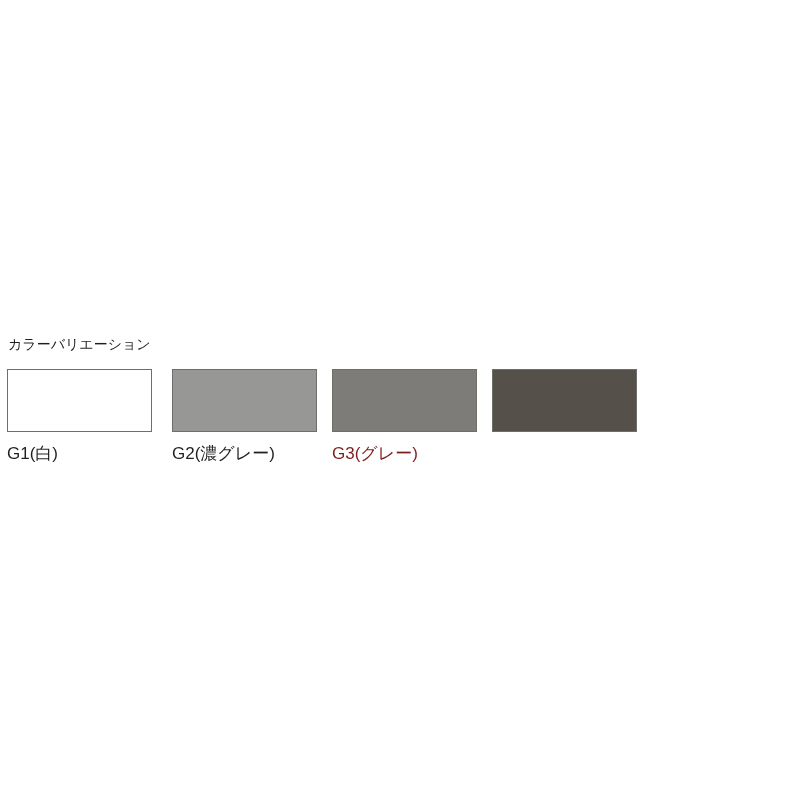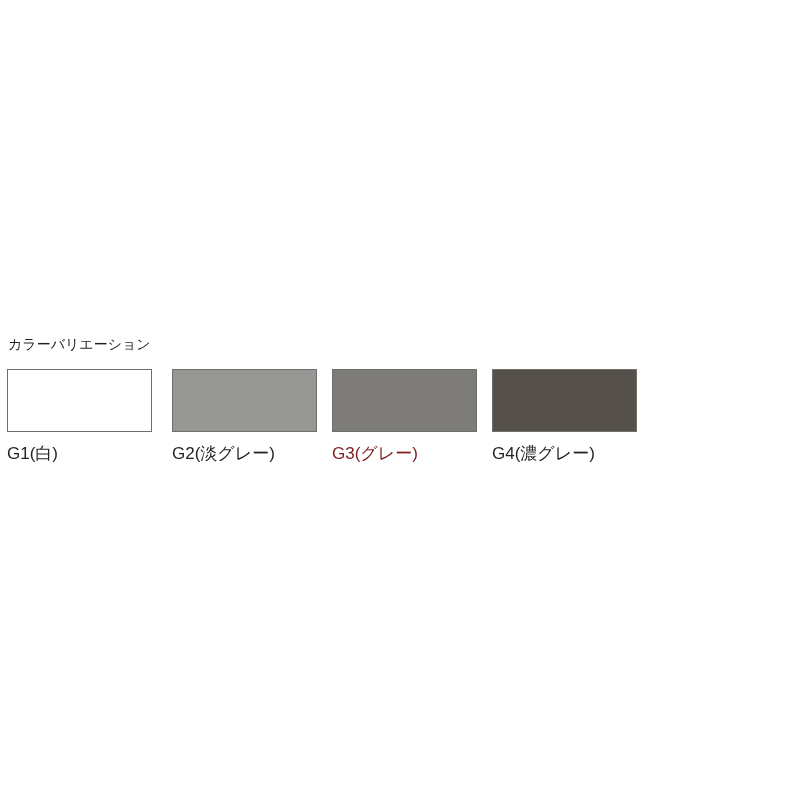--- a/index.html
+++ b/index.html
@@ -73,28 +73,27 @@
 
   <div class="swatch-strip">
 
     <div class="swatch-cell" data-index="0">
       <div class="swatch-chip" style="background-color: rgb(255, 255, 255); border-color: rgb(110, 110, 107);"></div>
       <div class="swatch-label" style="color: rgb(34, 31, 31);">G1(白)</div>
     </div>
 
     <div class="swatch-cell" data-index="1">
       <div class="swatch-chip" style="background-color: rgb(151, 151, 150); border-color: rgb(110, 110, 107);"></div>
-      <div class="swatch-label" style="color: rgb(34, 31, 31);">G2(淡グレー)</div>
+      <div class="swatch-label" style="color: rgb(34, 31, 31);">G2(濃グレー)</div>
     </div>
 
     <div class="swatch-cell" data-index="2">
       <div class="swatch-chip" style="background-color: rgb(125, 124, 120); border-color: rgb(110, 110, 107);"></div>
       <div class="swatch-label" style="color: #7f1d1d;">G3(グレー)</div>
     </div>
 
     <div class="swatch-cell" data-index="3">
       <div class="swatch-chip" style="background-color: rgb(86, 80, 74); border-color: rgb(110, 110, 107);"></div>
-      <div class="swatch-label" style="color: rgb(34, 31, 31);">G4(濃グレー)</div>
     </div>
 
 
   </div>
 </div>
 
 </body></html>

